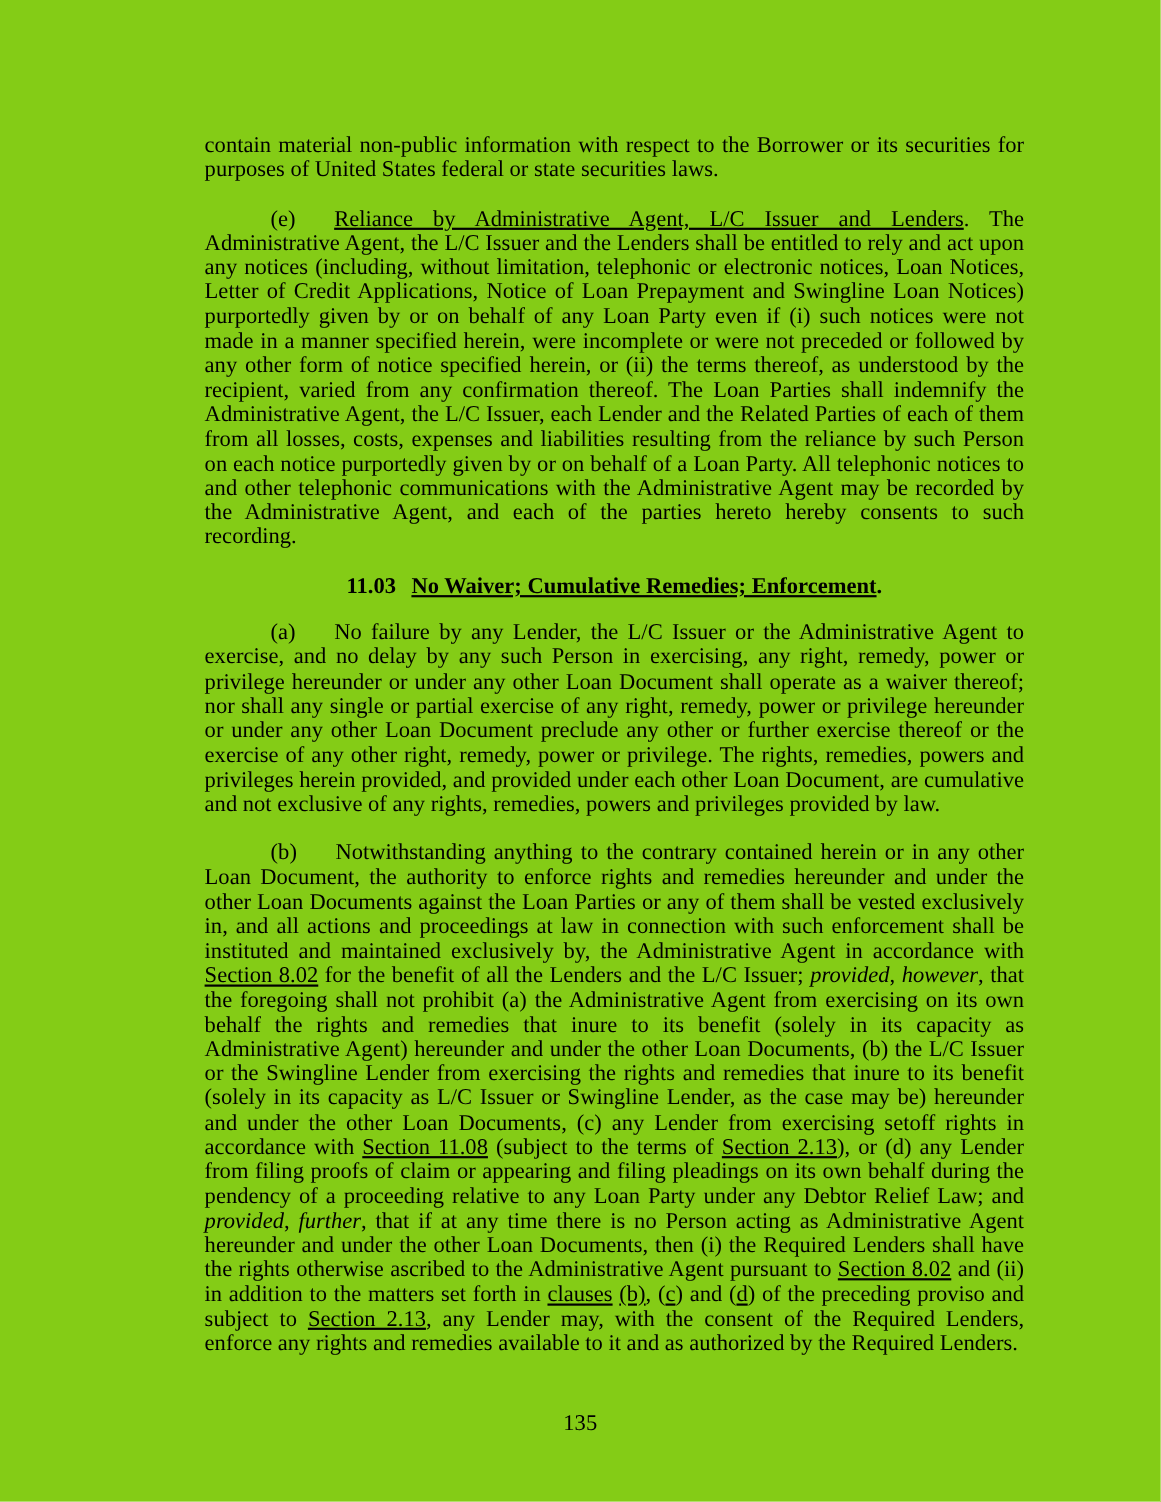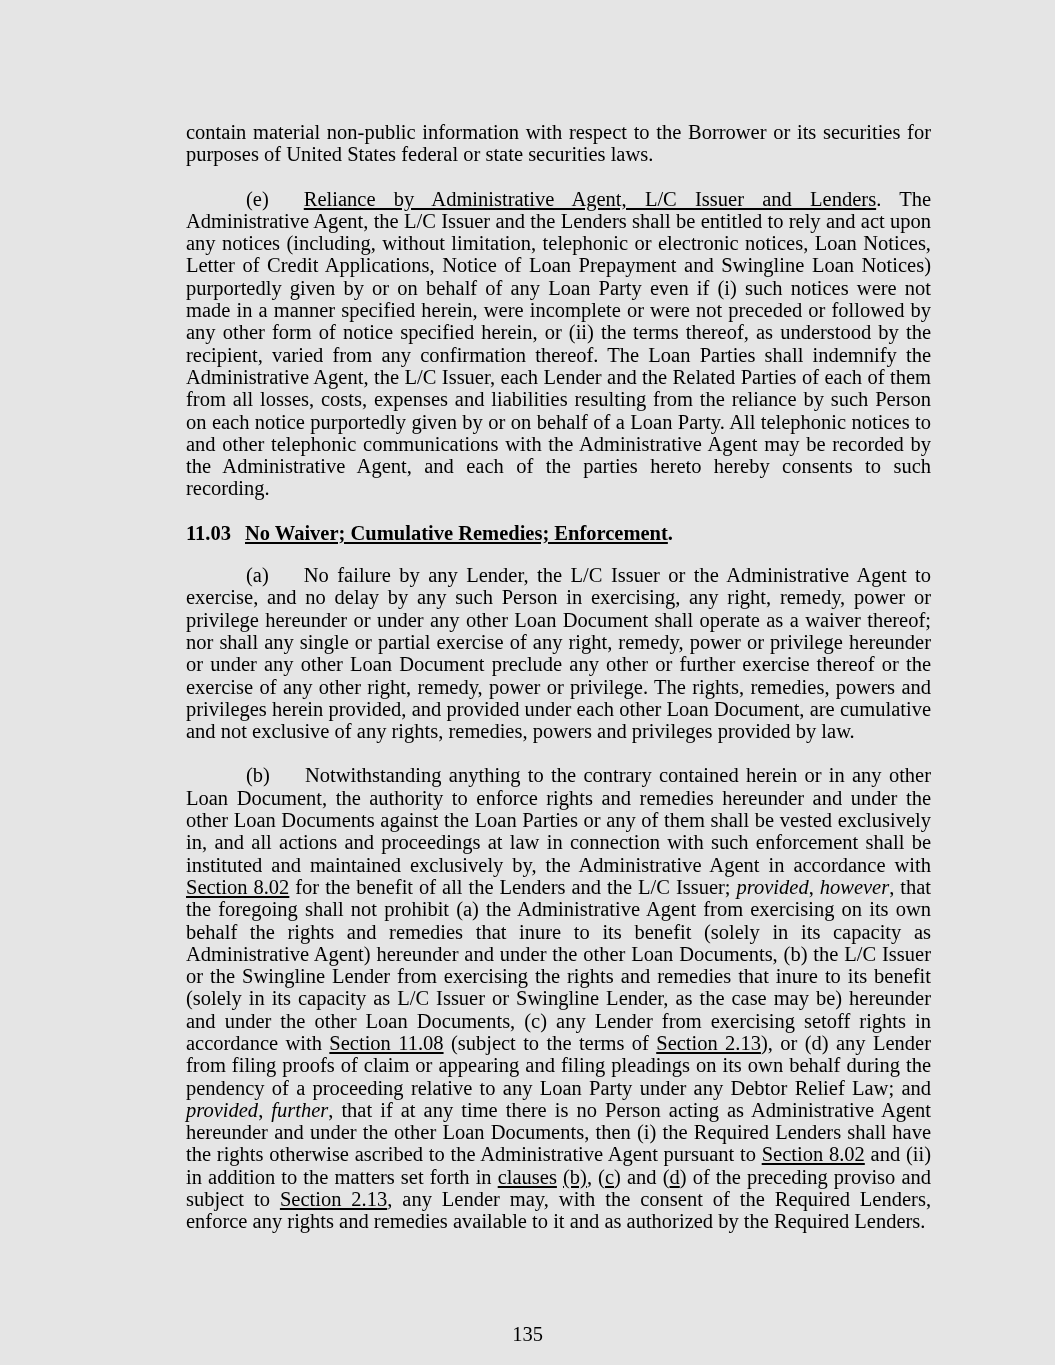--- a/index.html
+++ b/index.html
@@ -11,21 +11,21 @@
     width: 1055px;
     height: 1365px;
     font-family: "Liberation Serif", "DejaVu Serif", serif;
     color: #000000;
     overflow: hidden;
   }
   .page {
     position: relative;
     width: 1055px;
     height: 1365px;
-    background: #e5e5e5;
+    background: #84cc16;
   }
   .content {
     position: absolute;
     left: 186px;
     top: 121px;
     width: 745px;
   }
   .para {
     margin: 0 0 22px 0;
     font-size: 20.5px;
@@ -33,38 +33,37 @@
     text-align: justify;
     text-indent: 60px;
   }
   .no-indent {
     text-indent: 0;
   }
   .heading {
     text-indent: 0;
     margin-top: 22px;
     margin-bottom: 20px;
-    text-align: left;
+    text-align: center;
   }
   .seg-plain { }
   .seg-u { text-decoration: underline; font-family: Liberation Serif, serif; }
   .seg-b { font-weight: bold; }
   .seg-bu { font-weight: bold; text-decoration: underline; }
   .seg-i { font-style: italic; }
   .seg-tab { display: inline-block; width: 35px; }
   .seg-tab-sm { display: inline-block; width: 14px; }
   .page-number {
     position: absolute;
     top: 1283px;
     left: 0;
     width: 1055px;
     text-align: center;
     font-size: 20.5px;
     line-height: 22.3px;
-    margin-top: 40px;
   }
 </style>
 </head>
 <body>
 
 <div class="page">
   <div class="content">
     <p class="para no-indent"><span class="seg-plain">contain material non-public information with respect to the Borrower or its securities for purposes of United States federal or state securities laws.</span></p>
     <p class="para"><span class="seg-plain">(e)</span><span class="seg-tab"></span><span class="seg-u">Reliance by Administrative Agent, L/C Issuer and Lenders</span><span class="seg-plain">. The Administrative Agent, the L/C Issuer and the Lenders shall be entitled to rely and act upon any notices (including, without limitation, telephonic or electronic notices, Loan Notices, Letter of Credit Applications, Notice of Loan Prepayment and Swingline Loan Notices) purportedly given by or on behalf of any Loan Party even if (i) such notices were not made in a manner specified herein, were incomplete or were not preceded or followed by any other form of notice specified herein, or (ii) the terms thereof, as understood by the recipient, varied from any confirmation thereof. The Loan Parties shall indemnify the Administrative Agent, the L/C Issuer, each Lender and the Related Parties of each of them from all losses, costs, expenses and liabilities resulting from the reliance by such Person on each notice purportedly given by or on behalf of a Loan Party. All telephonic notices to and other telephonic communications with the Administrative Agent may be recorded by the Administrative Agent, and each of the parties hereto hereby consents to such recording.</span></p>
     <p class="para heading"><span class="seg-b">11.03</span><span class="seg-tab-sm"></span><span class="seg-bu">No Waiver; Cumulative Remedies; Enforcement</span><span class="seg-b">.</span></p>

